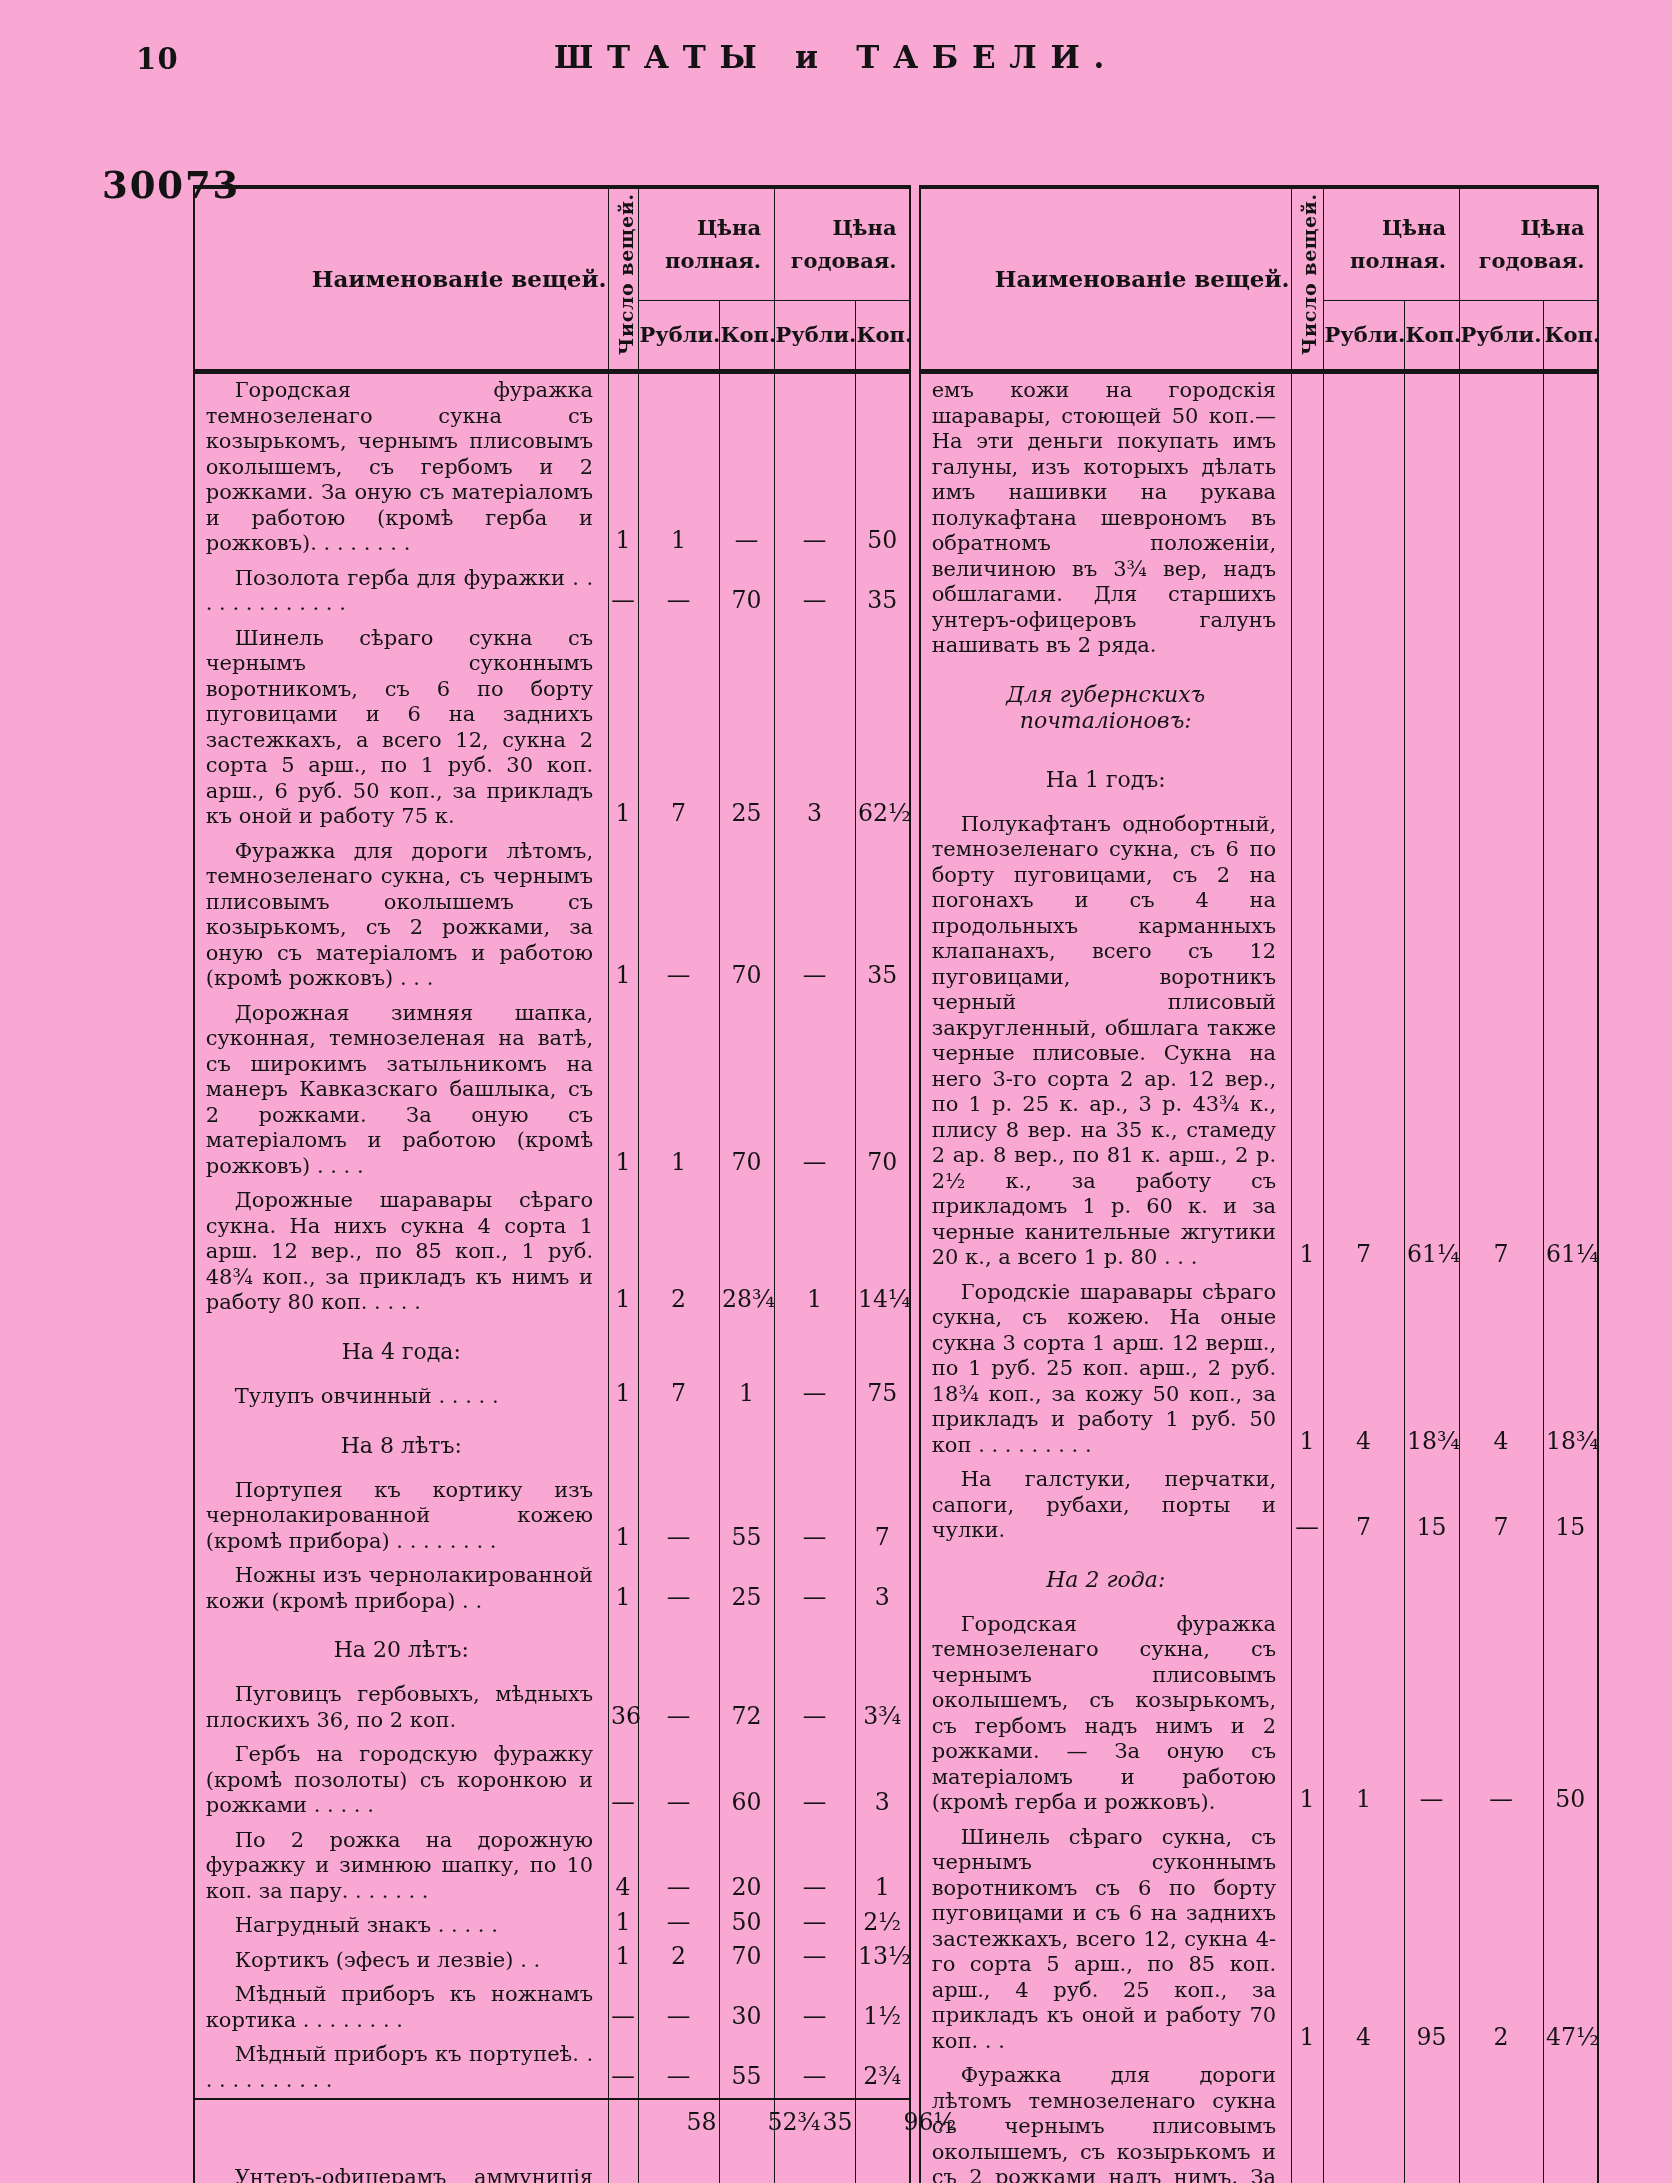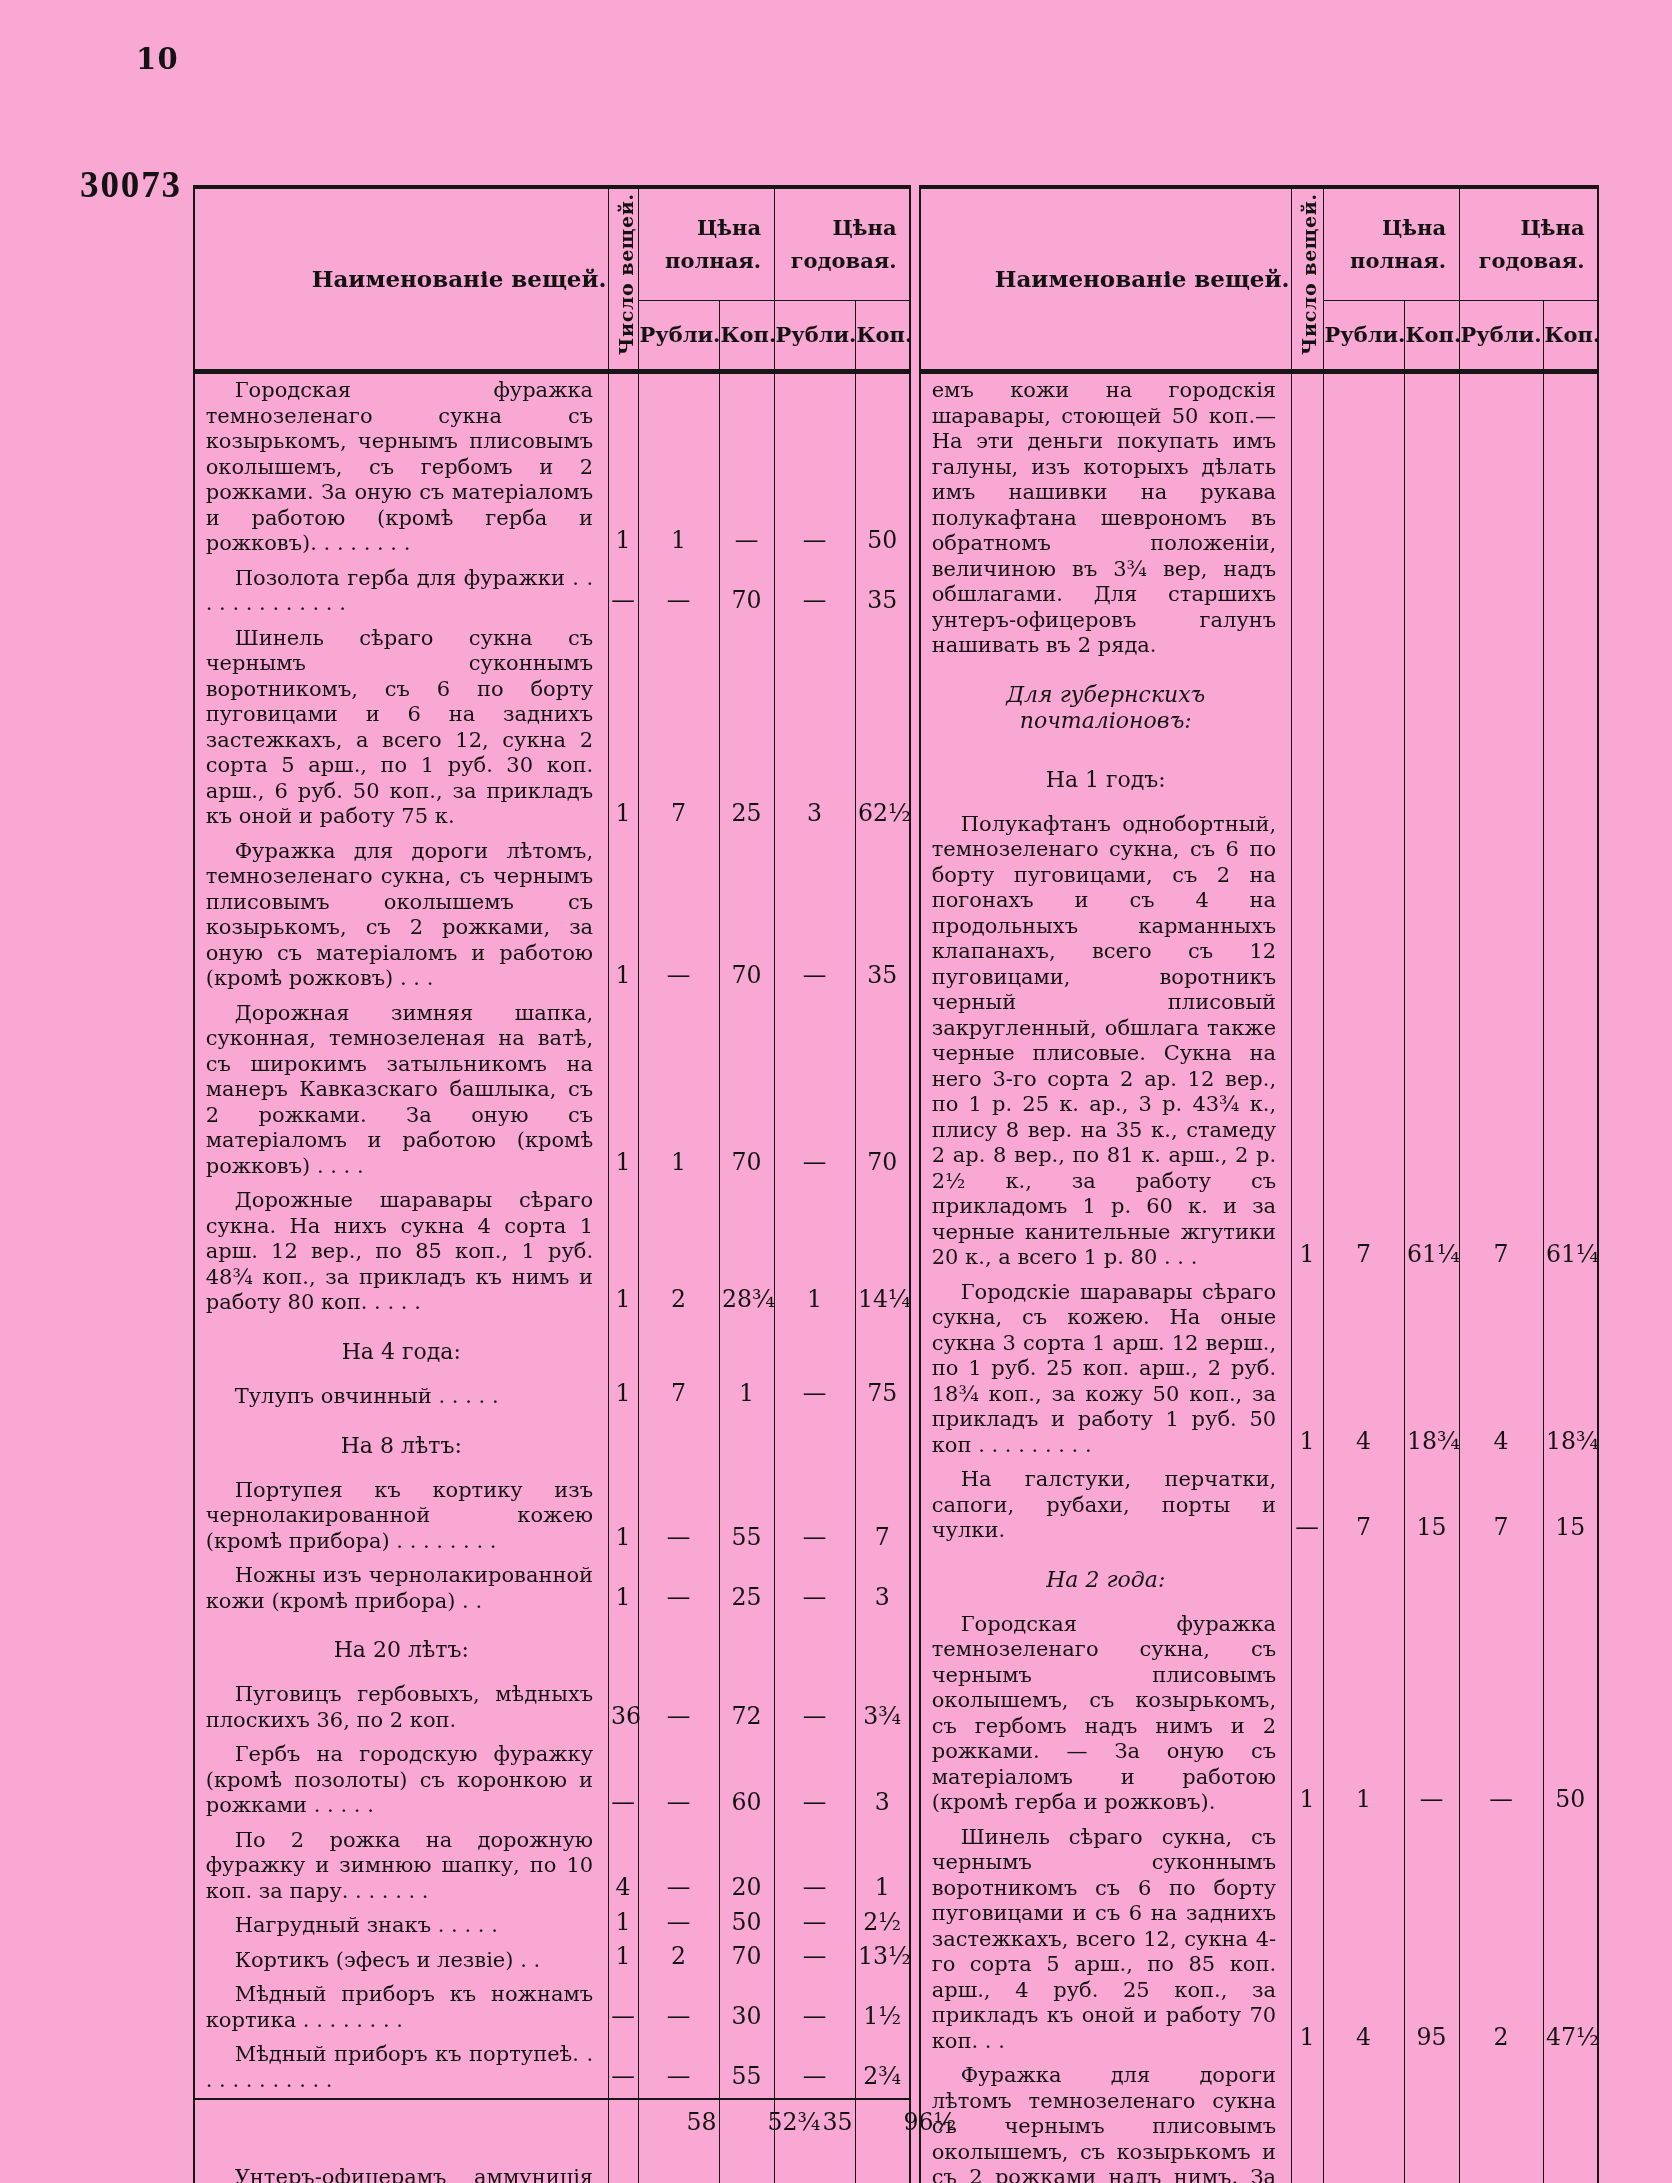--- a/index.html
+++ b/index.html
@@ -15,22 +15,22 @@
   .page-number{
     position:absolute;left:136px;top:42px;
     font-size:29px;font-weight:bold;letter-spacing:1.2px;
   }
   .running-title{
     position:absolute;left:0;top:39px;width:1672px;
     text-align:center;
     font-size:31px;font-weight:bold;letter-spacing:13.7px;
   }
   .act-number{
-    position:absolute;left:80px;top:163px;
-    font-size:37px;font-weight:bold;letter-spacing:1.9px;font-family:Liberation Serif, serif;
+    position:absolute;left:102px;top:163px;
+    font-size:37px;font-weight:bold;letter-spacing:1.9px;
   }
   
   table.sheet{
     position:absolute;top:185px;
     border-collapse:collapse;table-layout:fixed;
     border-top:4.4px solid #161616;
     border-left:2.5px solid #161616;
     border-right:2.5px solid #161616;
   }
   #left-table{left:193px;width:716px;}
@@ -72,20 +72,21 @@
   tr.totals td.num{padding-top:8.7px;padding-bottom:25px;}
   tr.totals td.name{height:25px;}
   tr.spacer td{height:27px;}
 </style>
 </head>
 <body>
 
 <div class="page">
 
   <div class="page-number">10</div>
+  <div class="running-title">ШТАТЫ и ТАБЕЛИ.</div>
   <div class="act-number">30073</div>
 
   <table class="sheet" id="left-table">
     <colgroup>
       <col style="width:414px">
         <col style="width:30px">
       <col style="width:81px">
         <col style="width:55px">
       <col style="width:81px">
         <col style="width:55px">

